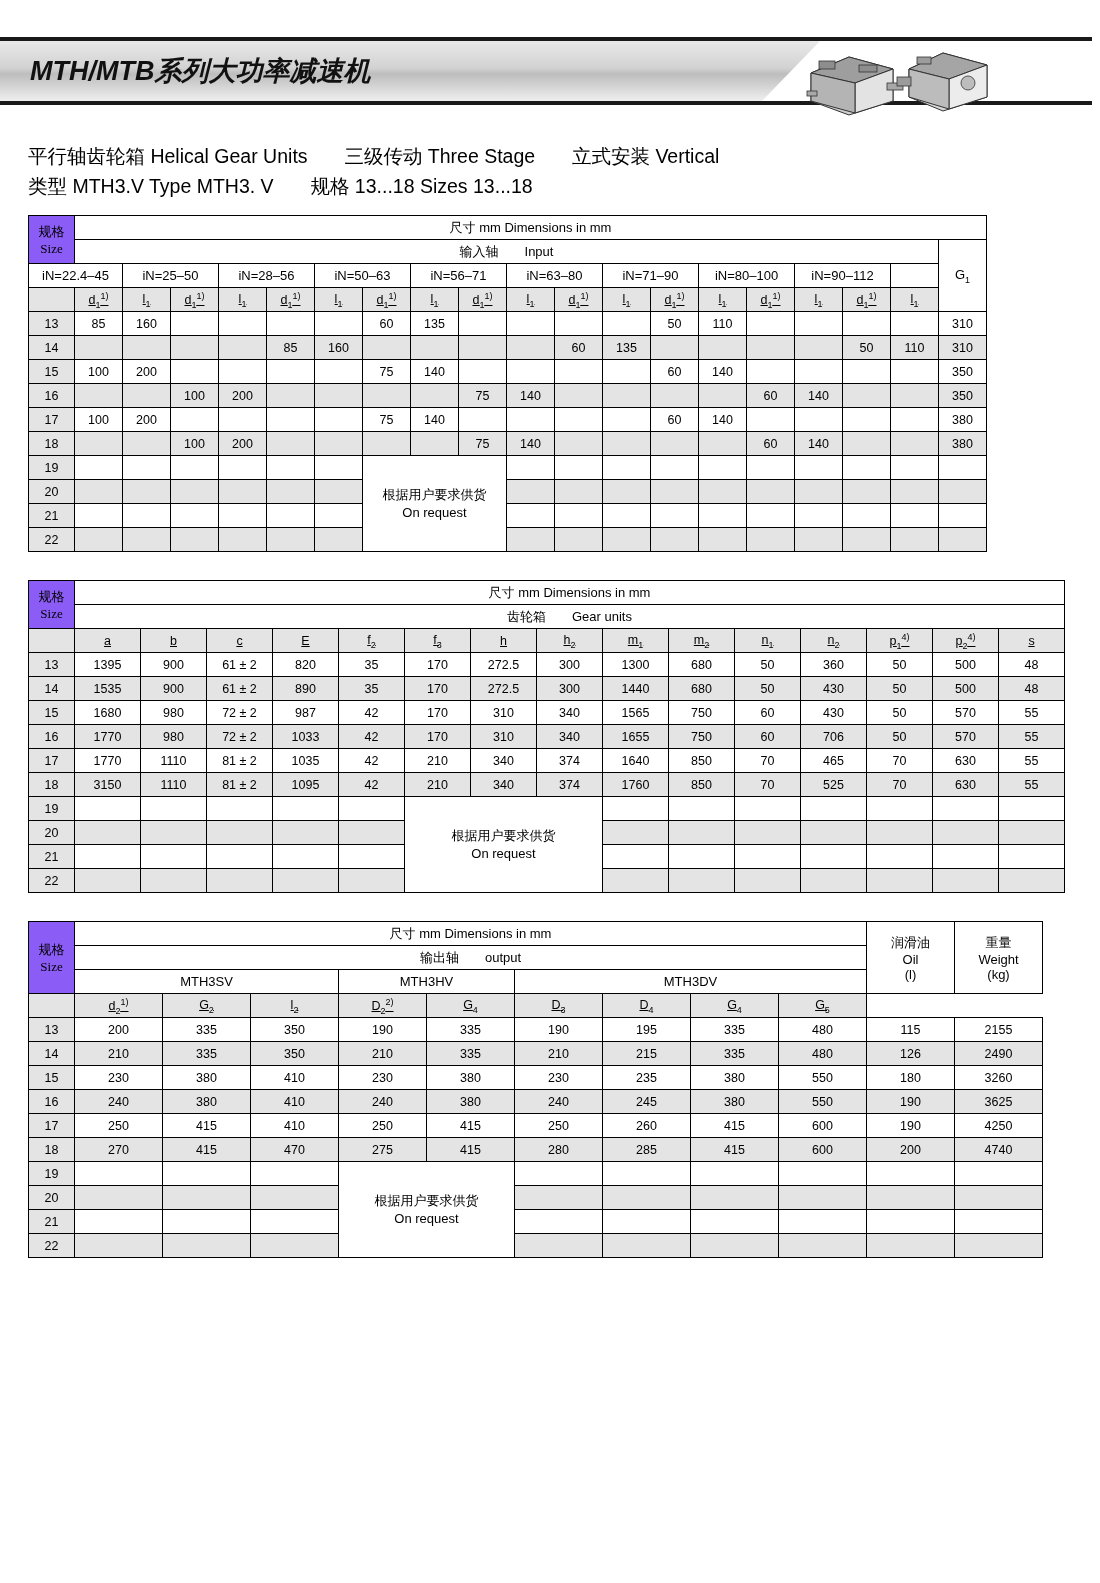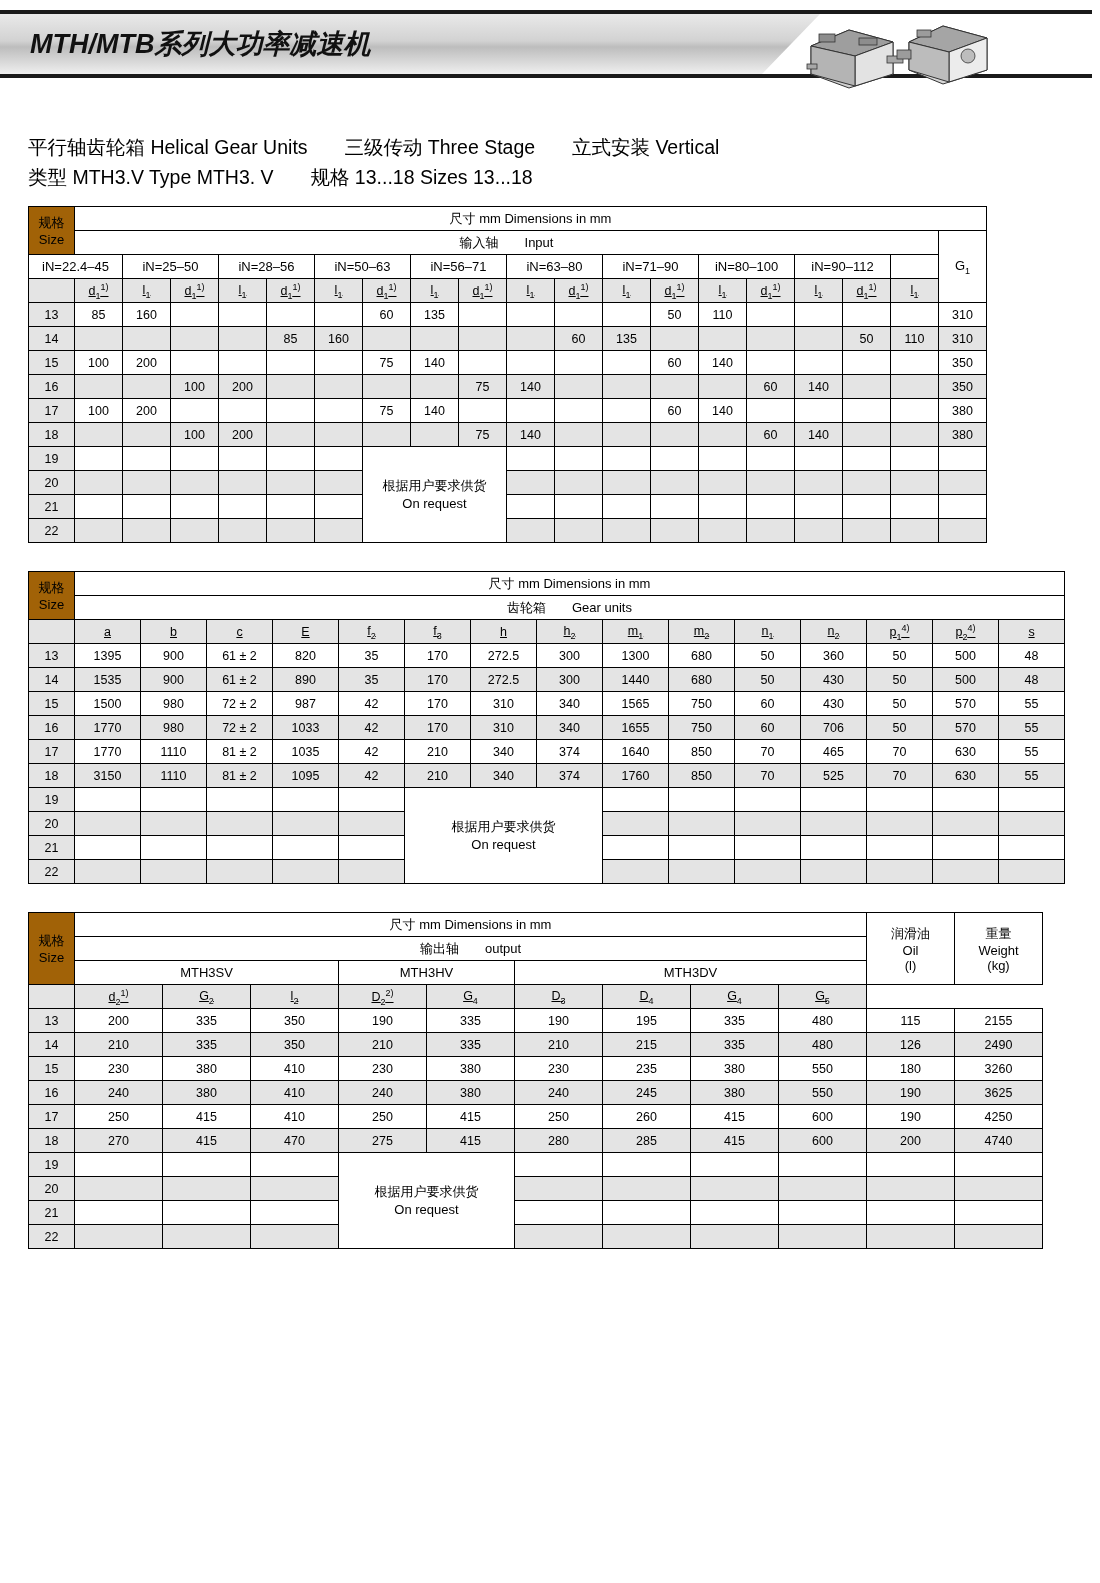--- a/index.html
+++ b/index.html
@@ -15,20 +15,21 @@
     position: relative;
     overflow: hidden;
   }
 
   
   .header {
     position: relative;
     height: 100px;
     width: 1092px;
     overflow: hidden;
+    margin-top: 27px;
   }
   .header-bar {
     position: absolute;
     left: 0;
     top: 14px;
     width: 1100px;
     height: 60px;
     background: linear-gradient(to bottom, #e9e9e9 0%, #d2d2d2 45%, #bdbdbd 55%, #efefef 100%);
   }
   .header-bar-line-top {
@@ -70,21 +71,21 @@
   .header-gear-img {
     position: absolute;
     right: 95px;
     top: 16px;
     width: 200px;
     height: 80px;
   }
 
   
   .subtitle-block {
-    margin: 32px 0 0 28px;
+    margin: 14px 0 0 28px;
     line-height: 1.55;
   }
   .subtitle-line {
     font-size: 19.5px;
     white-space: nowrap;
   }
   .sp-wide { display: inline-block; width: 26px; }
 
   
   .tbl-wrap { margin: 14px 0 0 28px; }
@@ -96,21 +97,21 @@
   table.dt td, table.dt th {
     border: 1px solid #000;
     text-align: center;
     vertical-align: middle;
     padding: 0;
     height: 23px;
     font-weight: normal;
     background: #ffffff;
   }
   table.dt .shade { background: #e4e4e4; }
-  table.dt .hdr { background: #a16207; }
+  table.dt .hdr { background: #8b5cf6; font-family: Liberation Serif, serif; }
   .nowrapc { white-space: nowrap; }
   .sub { font-size: 9px; vertical-align: sub; }
   .sup { font-size: 9px; vertical-align: super; }
   .onreq {
     line-height: 1.35;
     font-size: 13px;
   }
   .onreq .cn { display:block; }
   .onreq .en { display:block; }
 
@@ -503,21 +504,21 @@
           <td class="shade">1440</td>
           <td class="shade">680</td>
           <td class="shade">50</td>
           <td class="shade">430</td>
           <td class="shade">50</td>
           <td class="shade">500</td>
           <td class="shade">48</td>
         </tr>
         <tr>
           <td class="shade">15</td>
-          <td>1500</td>
+          <td>1680</td>
           <td>980</td>
           <td>72 ± 2</td>
           <td>987</td>
           <td>42</td>
           <td>170</td>
           <td>310</td>
           <td>340</td>
           <td>1565</td>
           <td>750</td>
           <td>60</td>

